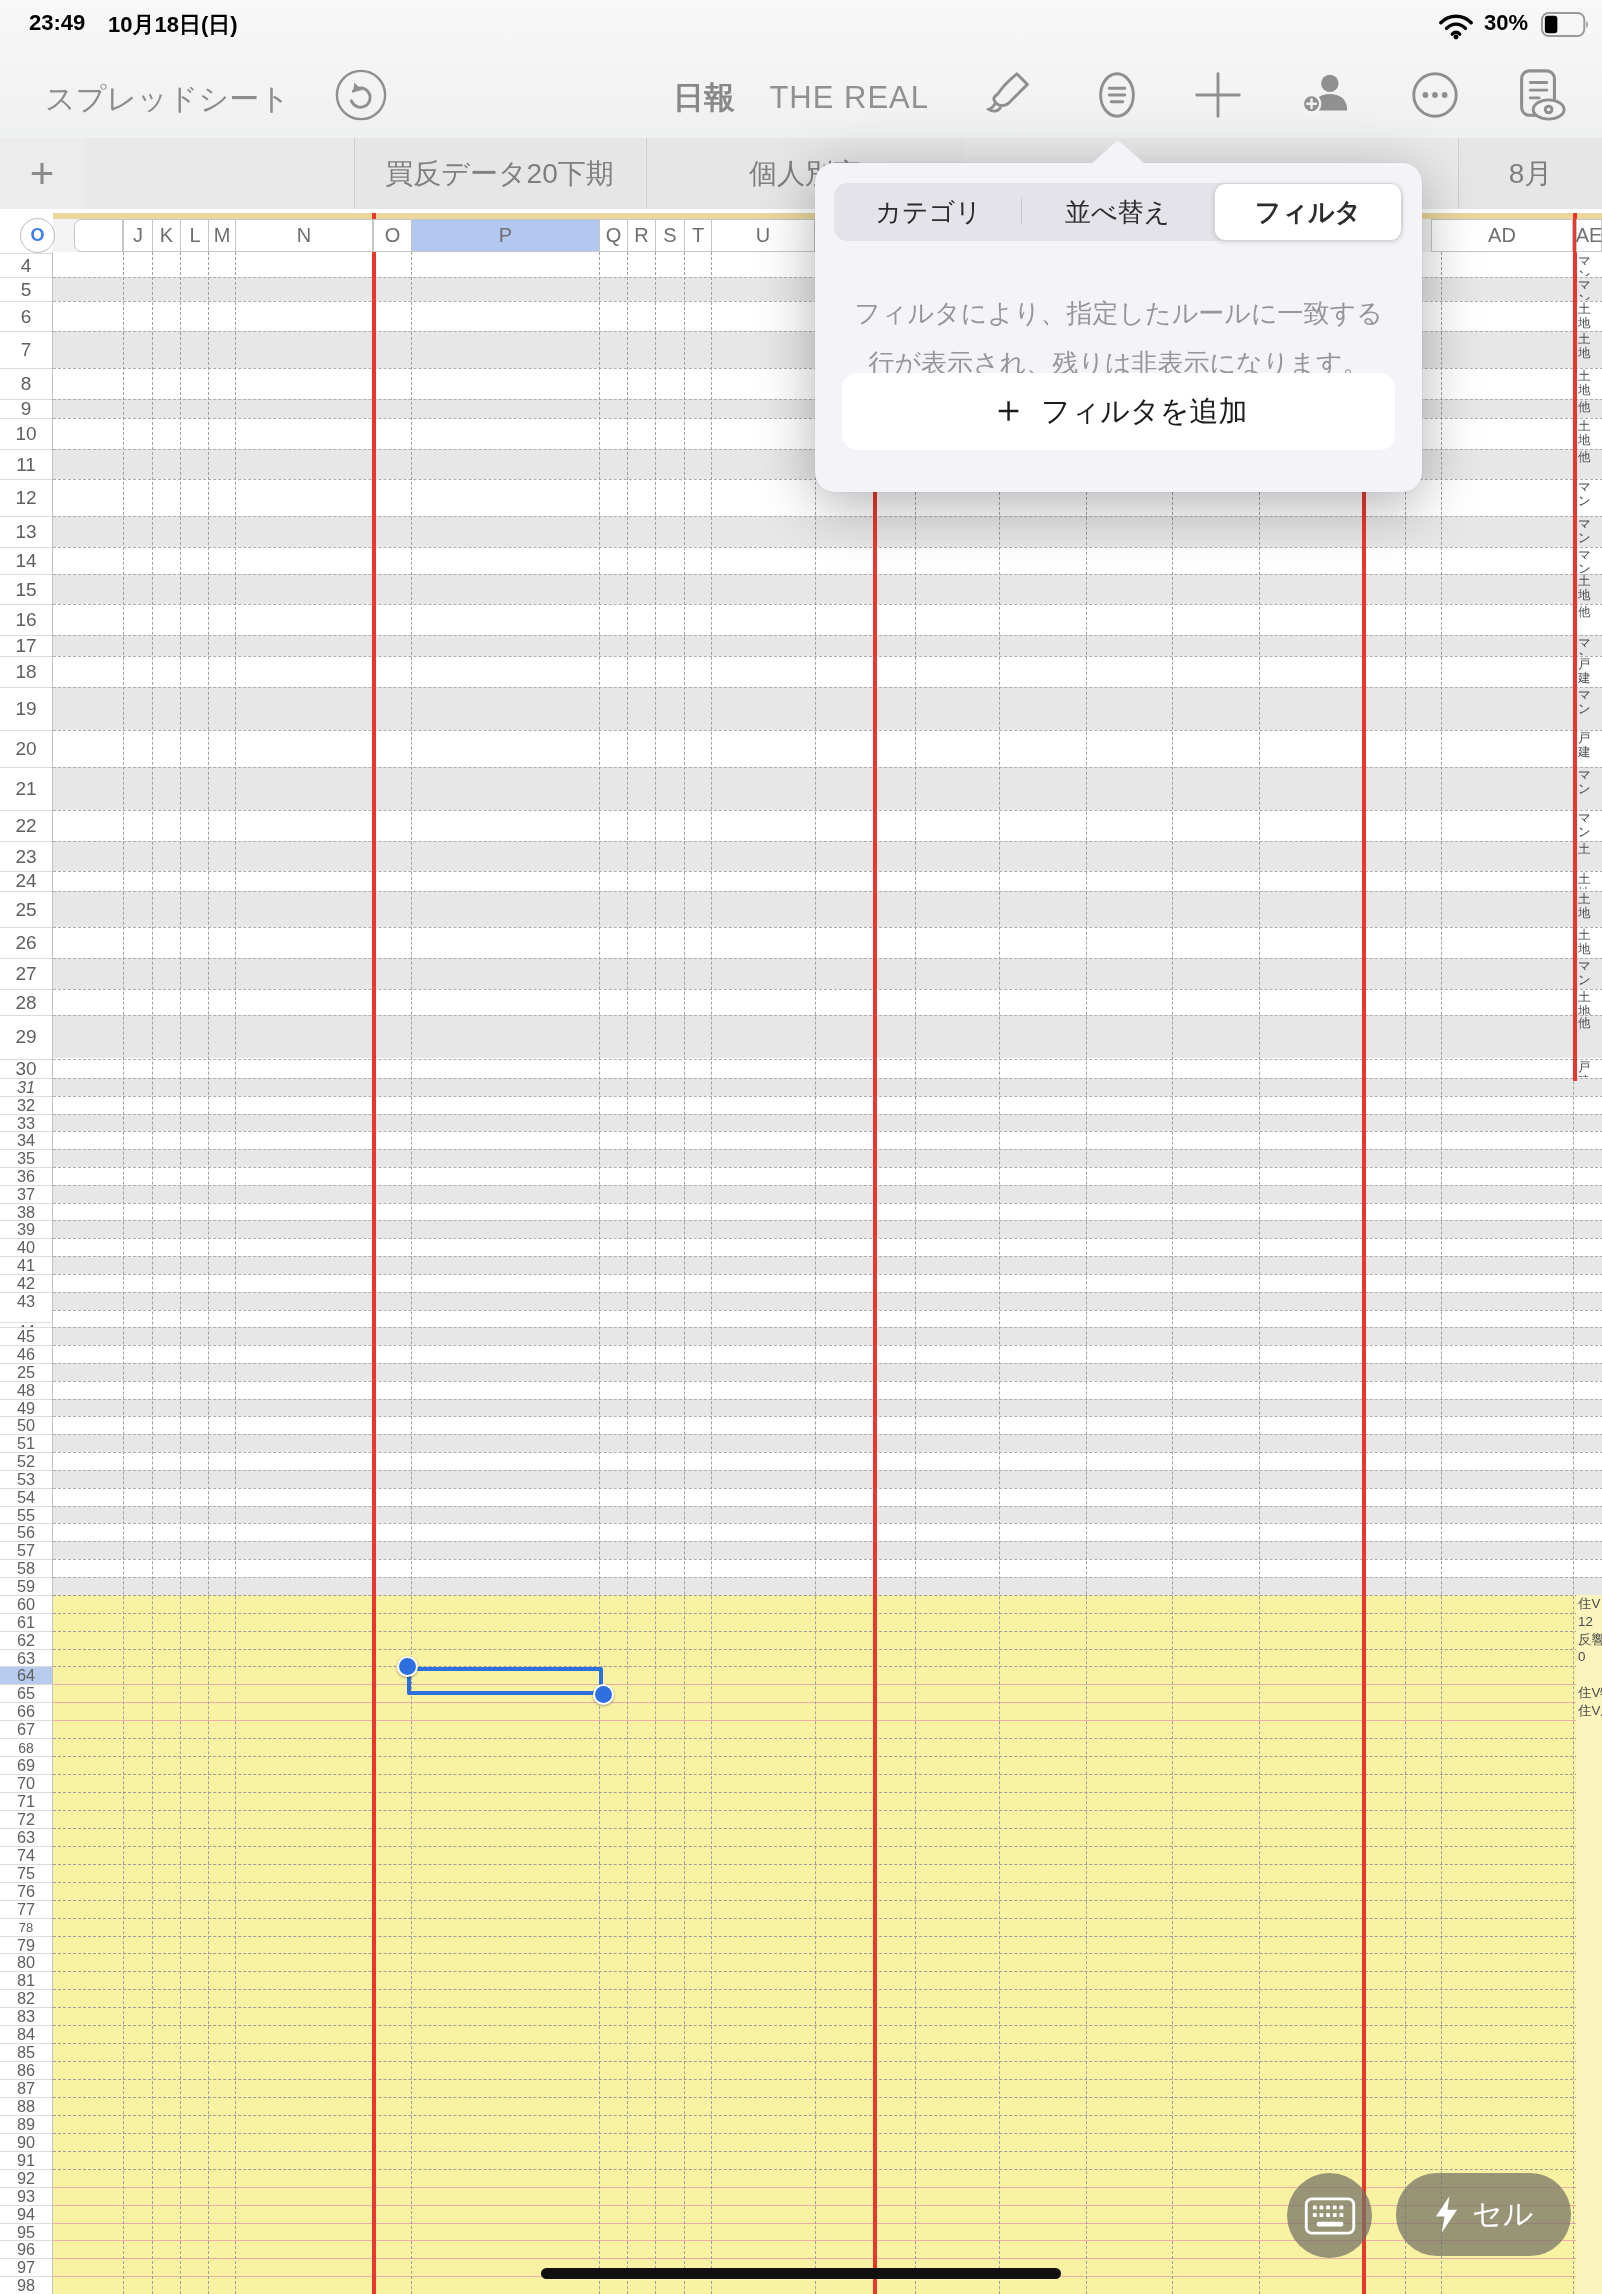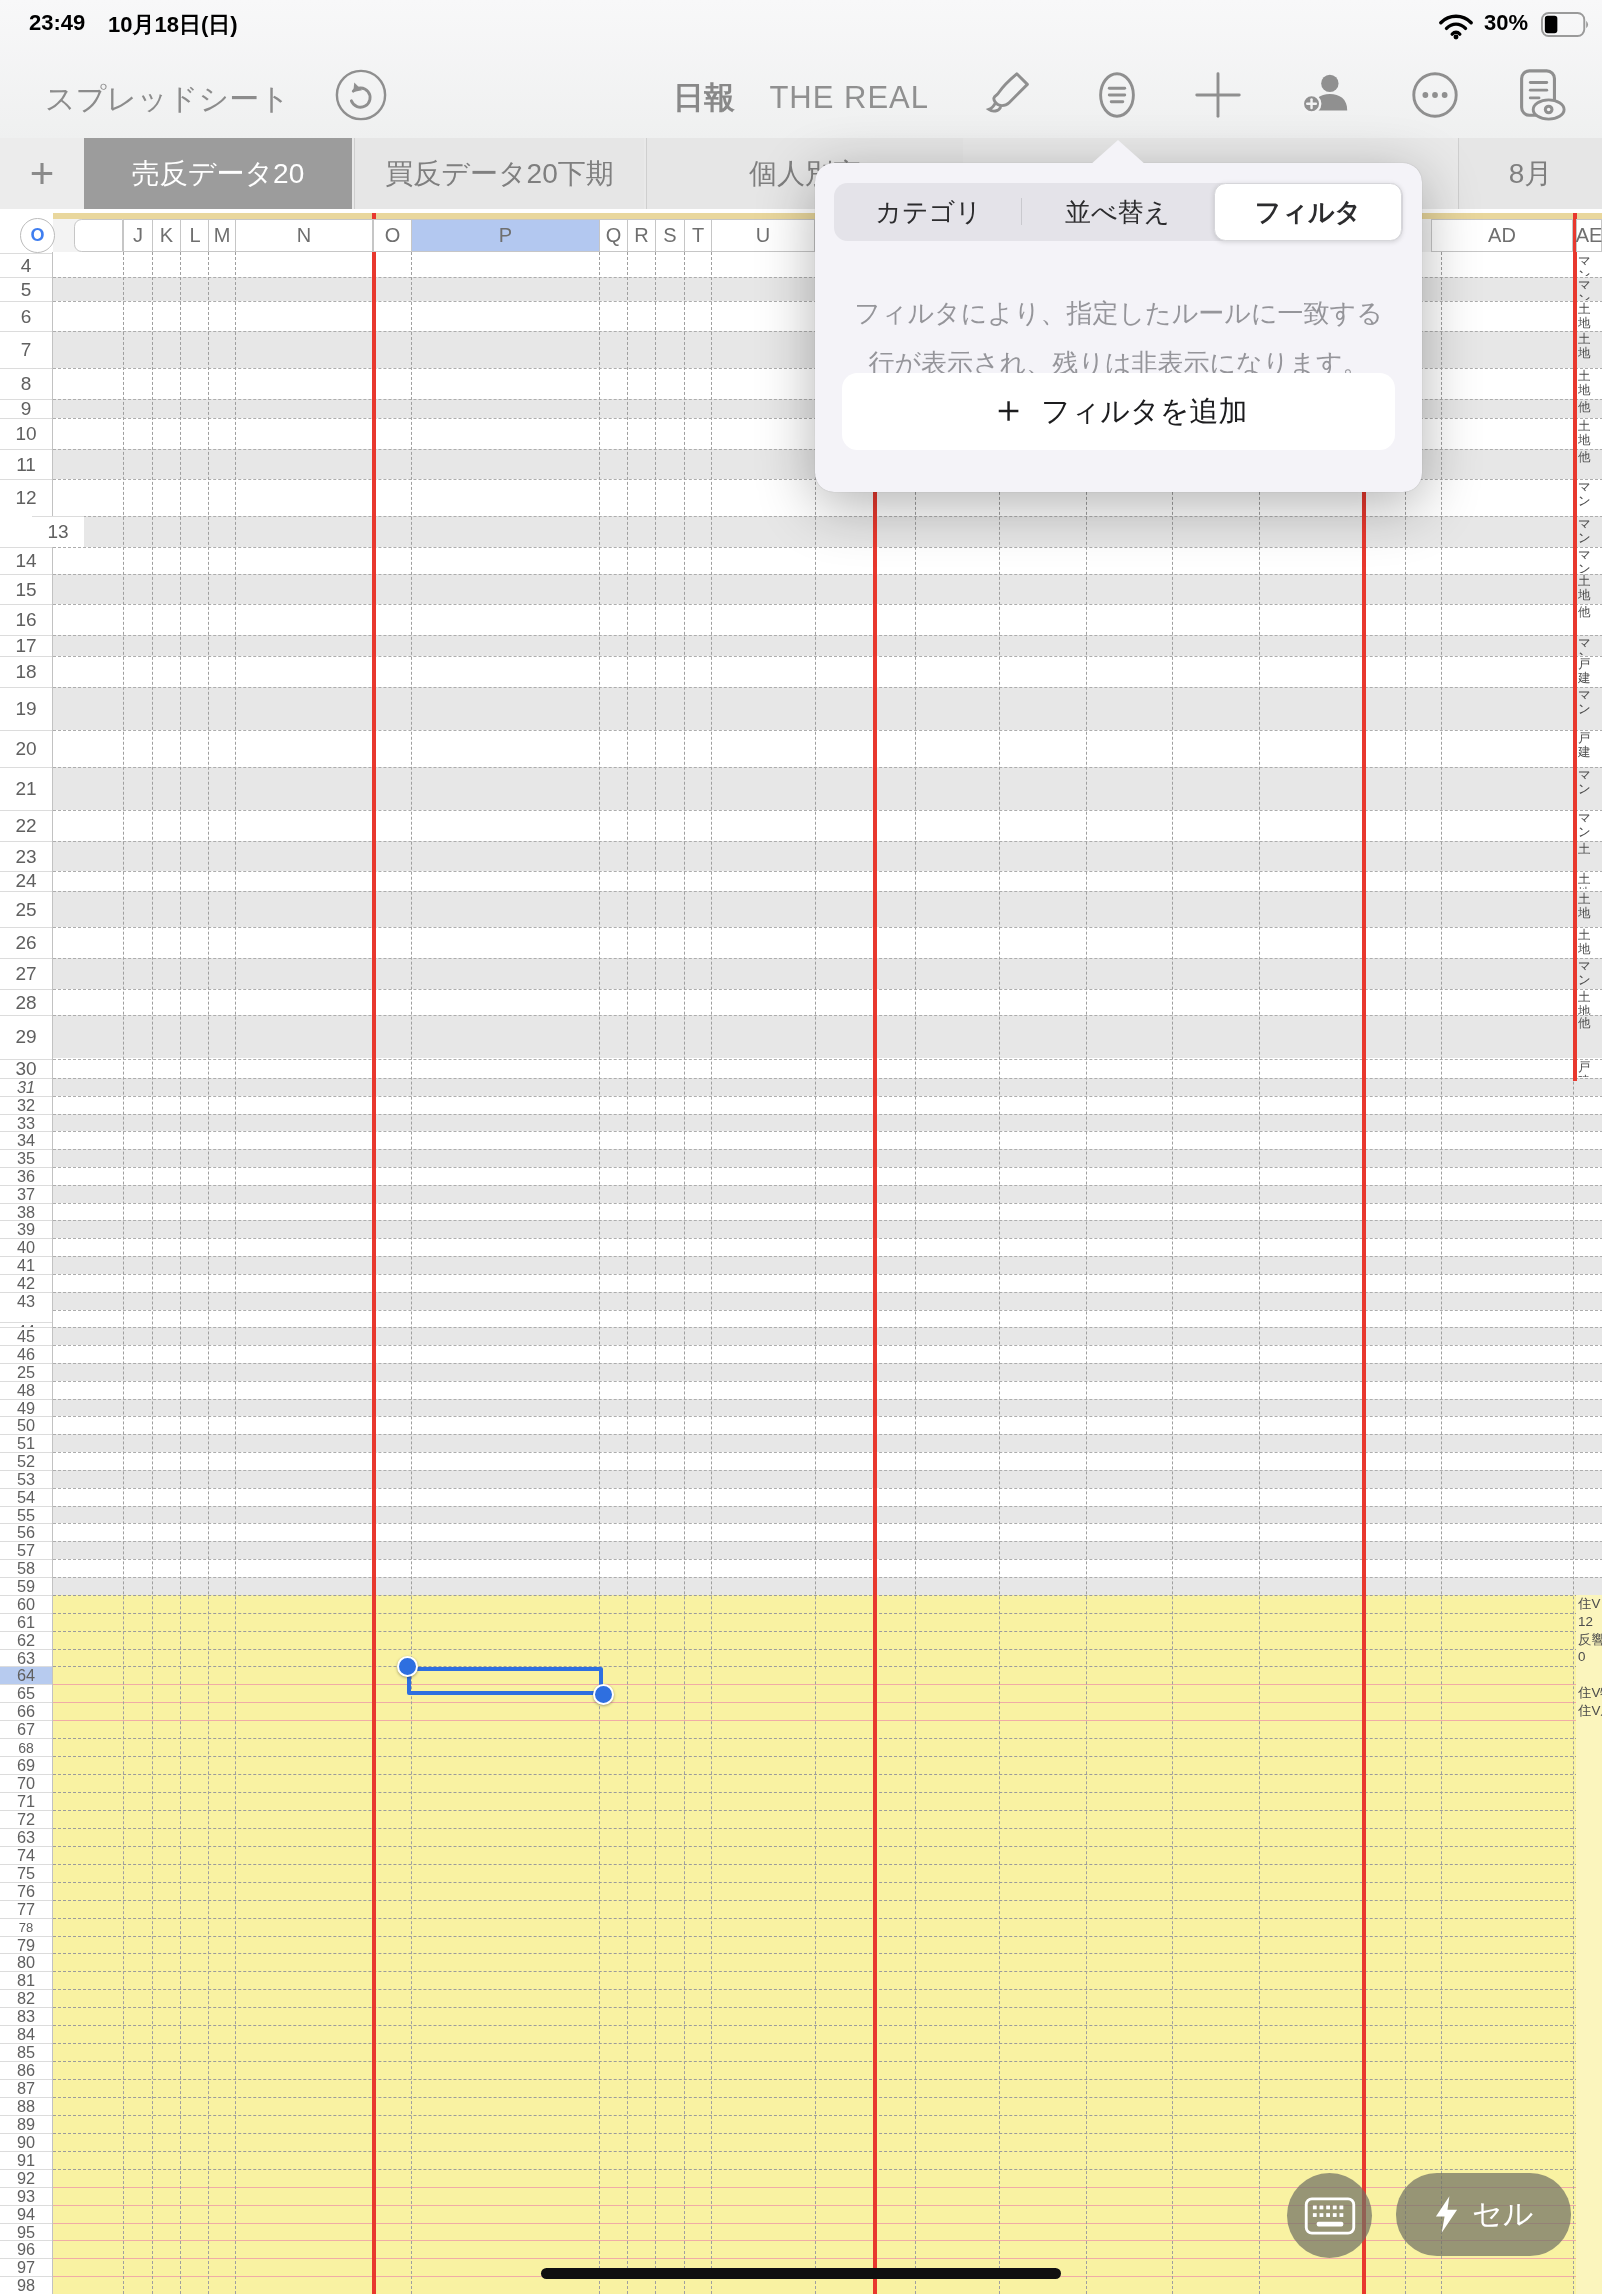--- a/index.html
+++ b/index.html
@@ -274,21 +274,21 @@
       <div class="abs aestrip"></div>
       <div class="rnum" style="top: 253px; height: 24px; font-size: 19px;">4</div>
       <div class="rnum" style="top: 277px; height: 24px; font-size: 19px;">5</div>
       <div class="rnum" style="top: 301px; height: 31px; font-size: 19px;">6</div>
       <div class="rnum" style="top: 331px; height: 37px; font-size: 19px;">7</div>
       <div class="rnum" style="top: 368px; height: 31px; font-size: 19px;">8</div>
       <div class="rnum" style="top: 399px; height: 19px; font-size: 19px;">9</div>
       <div class="rnum" style="top: 418px; height: 31px; font-size: 19px;">10</div>
       <div class="rnum" style="top: 449px; height: 31px; font-size: 19px;">11</div>
       <div class="rnum" style="top: 479px; height: 37px; font-size: 19px;">12</div>
-      <div class="rnum" style="top: 516px; height: 31px; font-size: 19px; margin-left: 32px;">13</div>
+      <div class="rnum" style="top: 516px; height: 31px; font-size: 19px;">13</div>
       <div class="rnum" style="top: 547px; height: 27px; font-size: 19px;">14</div>
       <div class="rnum" style="top: 574px; height: 31px; font-size: 19px;">15</div>
       <div class="rnum" style="top: 604px; height: 31px; font-size: 19px;">16</div>
       <div class="rnum" style="top: 635px; height: 21px; font-size: 19px;">17</div>
       <div class="rnum" style="top: 656px; height: 31px; font-size: 19px;">18</div>
       <div class="rnum" style="top: 687px; height: 43px; font-size: 19px;">19</div>
       <div class="rnum" style="top: 730px; height: 37px; font-size: 19px;">20</div>
       <div class="rnum" style="top: 767px; height: 43px; font-size: 19px;">21</div>
       <div class="rnum" style="top: 810px; height: 31px; font-size: 19px;">22</div>
       <div class="rnum" style="top: 841px; height: 31px; font-size: 19px;">23</div>
@@ -466,21 +466,20 @@
   <div class="abs cellbtn">
     <span>
       <svg width="25" height="37" viewBox="0 0 26 38">
         <path d="M16 0 L2 21 L11 21 L8 38 L24 14 L14 14 Z" fill="#fff"></path>
       </svg>
     </span>
     <span>セル</span>
   </div>
   <div class="abs homebar"></div>
 
-<div class="tab active" style="left: 84px; top: 138px; width: 268px; z-index: 5;">売反データ20</div>
     <div class="tab" style="left: 354px; top: 138px; width: 290px; z-index: 5;">買反データ20下期</div>
     <div class="tab" style="left: 646px; top: 138px; width: 317px; z-index: 5;">個人別実</div>
     <div class="tab" style="left: 1458px; top: 138px; width: 144px; z-index: 5;">8月</div>
     <div class="seg" style="left: 834px; width: 189px;">カテゴリ</div>
     <div class="seg" style="left: 1023px; width: 189px;">並べ替え</div>
     <div class="seg active" style="left: 1214px; width: 188px;">フィルタ</div>
     <div class="hcell" style="left: 74px; width: 49px; border-radius: 7.7px 0px 0px 7.7px;"></div>
     <div class="hcell" style="left: 123px; width: 30px; border-radius: 0px;">J</div>
     <div class="hcell" style="left: 152px; width: 29px; border-radius: 0px;">K</div>
     <div class="hcell" style="left: 180px; width: 30px; border-radius: 0px;">L</div>

